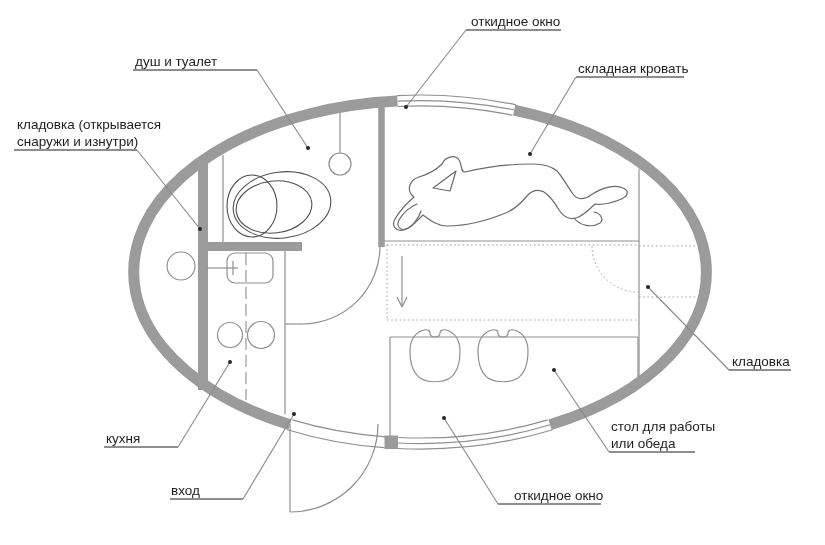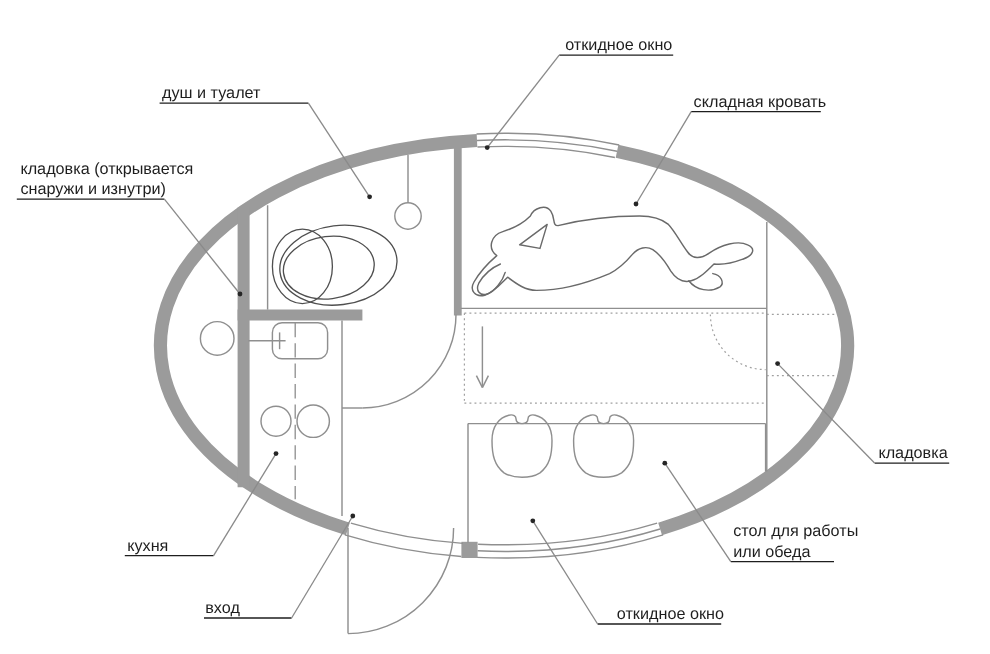--- a/index.html
+++ b/index.html
@@ -1,16 +1,16 @@
 <!DOCTYPE html>
 <html style="--c-wall: #9b9b9b; --c-thin: #8f8f8f; --c-dark: #4f4f4f; --c-dot: #a0a0a0; --c-leader: #8a8a8a; --c-text: #1e1e1e; --c-bg: #ffffff;"><head>
 <meta charset="utf-8">
 <style>
   html,body{margin:0;padding:0;background:var(--c-bg,#fff);}
-  .stage{position:relative;width:825px;height:528px;background:var(--c-bg,#fff);overflow:hidden;margin-top:16px;}
+  .stage{position:relative;width:825px;height:528px;background:var(--c-bg,#fff);overflow:hidden;}
   svg{display:block;}
   .wall{stroke:var(--c-wall,#9b9b9b);fill:none;}
   .thin{stroke:var(--c-thin,#8f8f8f);stroke-width:1.2;fill:none;}
   .dark{stroke:var(--c-dark,#555);stroke-width:1.1;fill:none;}
   .person{stroke:#6a6a6a;stroke-width:1.2;fill:none;stroke-linejoin:round;stroke-linecap:round;}
   .dot-line{stroke:var(--c-dot,#a0a0a0);stroke-width:1;fill:none;stroke-dasharray:1.6 2.6;}
   .dash-line{stroke:var(--c-thin,#8f8f8f);stroke-width:1.1;fill:none;stroke-dasharray:12 5;}
   .leader{stroke:var(--c-leader,#8a8a8a);stroke-width:1.1;fill:none;}
   .underline{stroke:var(--c-text,#1e1e1e);stroke-width:1.1;}
   .ldot{fill:#262626;}

